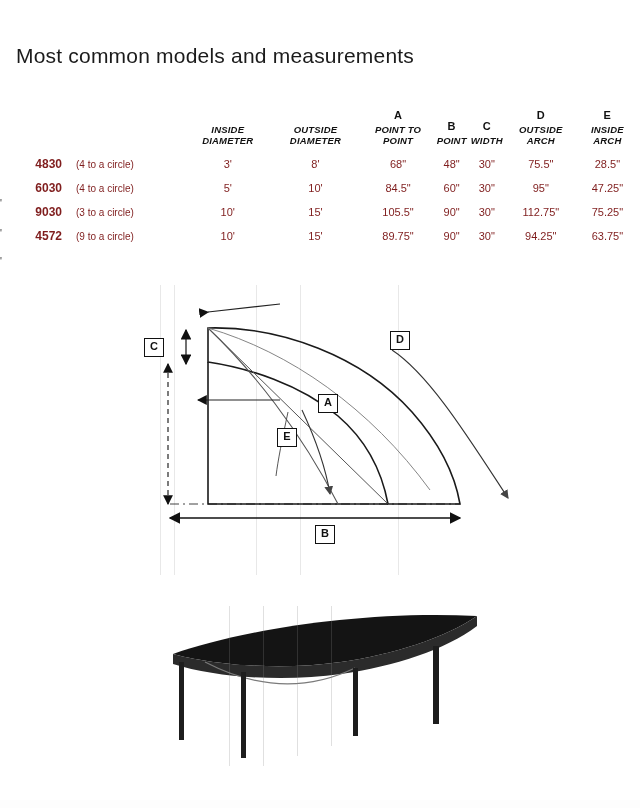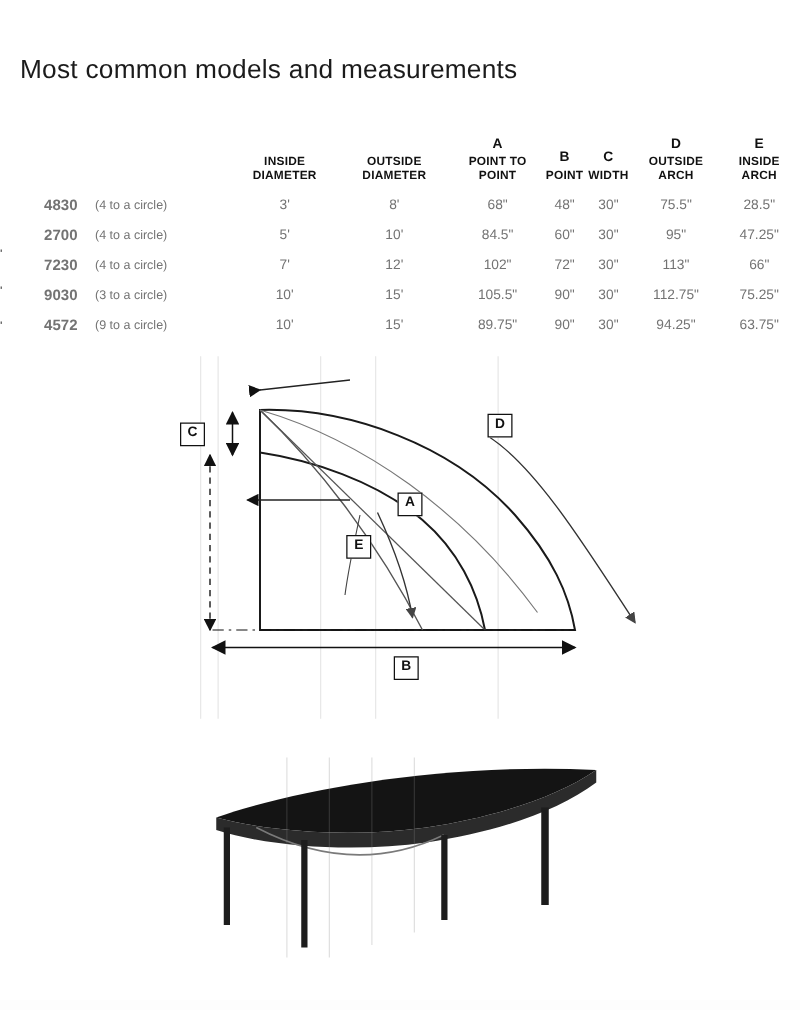--- a/index.html
+++ b/index.html
@@ -67,26 +67,27 @@
     font-size: 11px;
     font-weight: bold;
     margin-bottom: 2px;
     min-height: 12px;
   }
   .hdr-sub {
     display: block;
     font-size: 9.5px;
     font-weight: bold;
     line-height: 11px;
+    font-style: italic;
   }
   table.specs td {
     padding: 5px 2px;
     text-align: center;
     font-size: 11px;
-    color: #737373;
+    color: #7f1d1d;
     margin-top: 28px;
   }
   table.specs td.model {
     font-weight: bold;
     font-size: 12px;
     text-align: right;
     padding-right: 10px;
     width: 58px;
   }
   table.specs td.note {
@@ -201,40 +202,29 @@
           <td class="note">(4 to a circle)</td>
           <td>3'</td>
           <td>8'</td>
           <td>68"</td>
           <td>48"</td>
           <td>30"</td>
           <td>75.5"</td>
           <td>28.5"</td>
         </tr>
         <tr>
-          <td class="model">2700</td>
+          <td class="model">6030</td>
           <td class="note">(4 to a circle)</td>
           <td>5'</td>
           <td>10'</td>
           <td>84.5"</td>
           <td>60"</td>
           <td>30"</td>
           <td>95"</td>
           <td>47.25"</td>
-        </tr>
-        <tr>
-          <td class="model">7230</td>
-          <td class="note">(4 to a circle)</td>
-          <td>7'</td>
-          <td>12'</td>
-          <td>102"</td>
-          <td>72"</td>
-          <td>30"</td>
-          <td>113"</td>
-          <td>66"</td>
         </tr>
         <tr>
           <td class="model">9030</td>
           <td class="note">(3 to a circle)</td>
           <td>10'</td>
           <td>15'</td>
           <td>105.5"</td>
           <td>90"</td>
           <td>30"</td>
           <td>112.75"</td>

